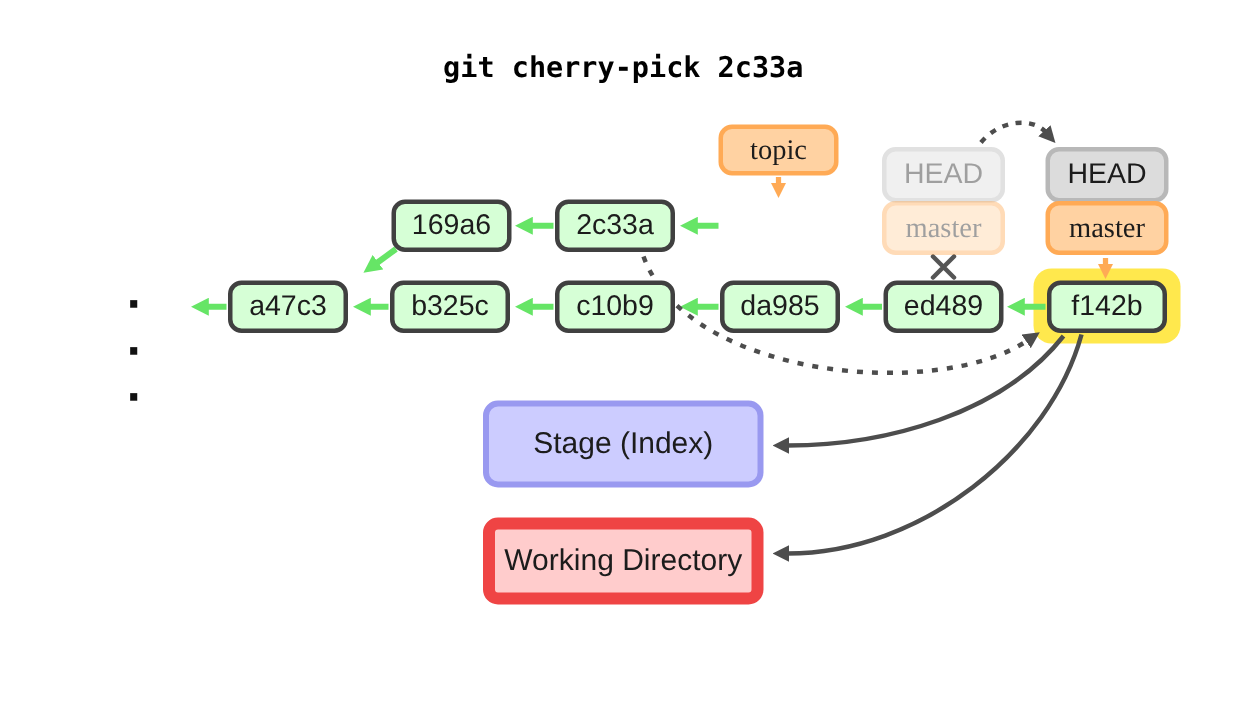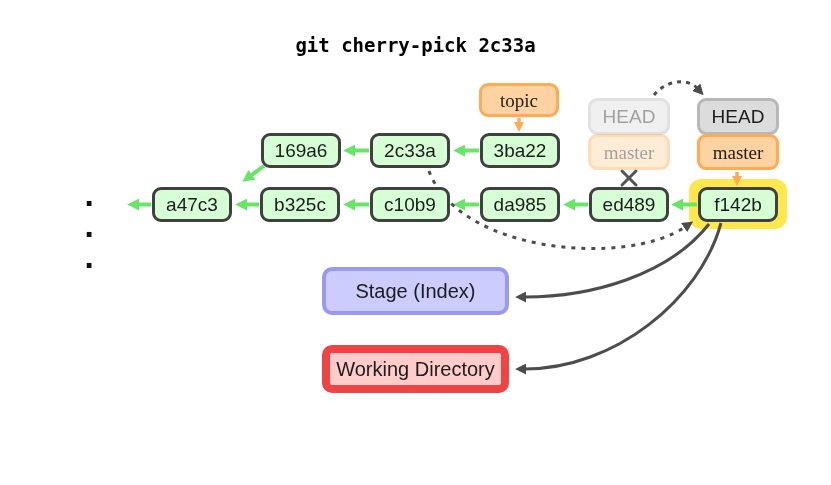--- a/index.html
+++ b/index.html
@@ -26,21 +26,21 @@
   }
   .badge-gray{
     border:3px solid #b8b8b8;background:#dcdcdc;border-radius:9px;
   }
   .faded{opacity:0.42;}
   .hl{
     position:absolute;left:689px;top:179px;width:98px;height:50px;
     background:#ffe84d;border-radius:12px;
   }
   .area{
-    width:187px;height:48px;border-radius:10px;font-size:20px;
+    width:187px;height:58px;border-radius:10px;font-size:20px;
   }
   .stage{border:4px solid #9999f0;background:#ccccff;}
   .wd{border:8px solid #ef4444;background:#ffcccc;}
   .ellipsis{
     position:absolute;left:84px;top:188px;width:44px;
     font-size:27px;font-weight:bold;color:#111111;letter-spacing:6px;
     font-family:"DejaVu Sans",sans-serif;
   }
   svg.edges{position:absolute;left:0;top:0;z-index:2;}
   .hl{z-index:1;}
@@ -91,21 +91,20 @@
     <path d="M 709 224 C 668 276, 590 297, 525 297" fill="none" stroke="#4d4d4d" stroke-width="3" marker-end="url(#ad)"></path>
     <path d="M 721 223 C 700 300, 614 369, 525 369" fill="none" stroke="#4d4d4d" stroke-width="3" marker-end="url(#ad)"></path>
 
     <path d="M 622 171 L 636 185 M 636 171 L 622 185" stroke="#555555" stroke-width="3" stroke-linecap="round" fill="none"></path>
   </svg>
 
   <div class="ellipsis">· · ·</div>
 
   <div class="box commit" style="left:261px;top:133px">169a6</div>
   <div class="box commit" style="left:370px;top:133px">2c33a</div>
-  <div class="box commit" style="left:480px;top:133px">3ba22</div>
 
   <div class="box commit" style="left:152px;top:187px">a47c3</div>
   <div class="box commit" style="left:260px;top:187px">b325c</div>
   <div class="box commit" style="left:370px;top:187px">c10b9</div>
   <div class="box commit" style="left:480px;top:187px">da985</div>
   <div class="box commit" style="left:589px;top:187px">ed489</div>
   <div class="box commit" style="left:698px;top:187px">f142b</div>
 
   <div class="box badge-orange" style="left:479px;top:83px;width:80px;height:34px">topic</div>
 

